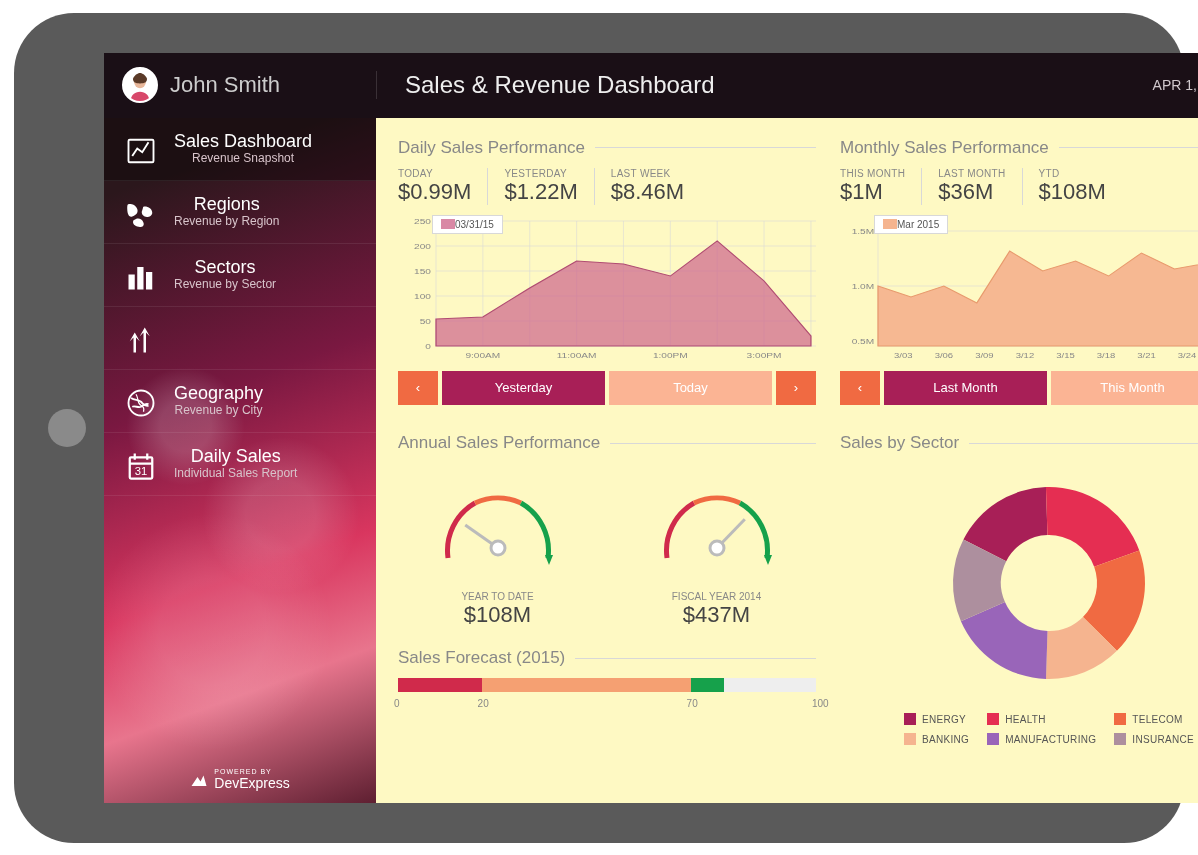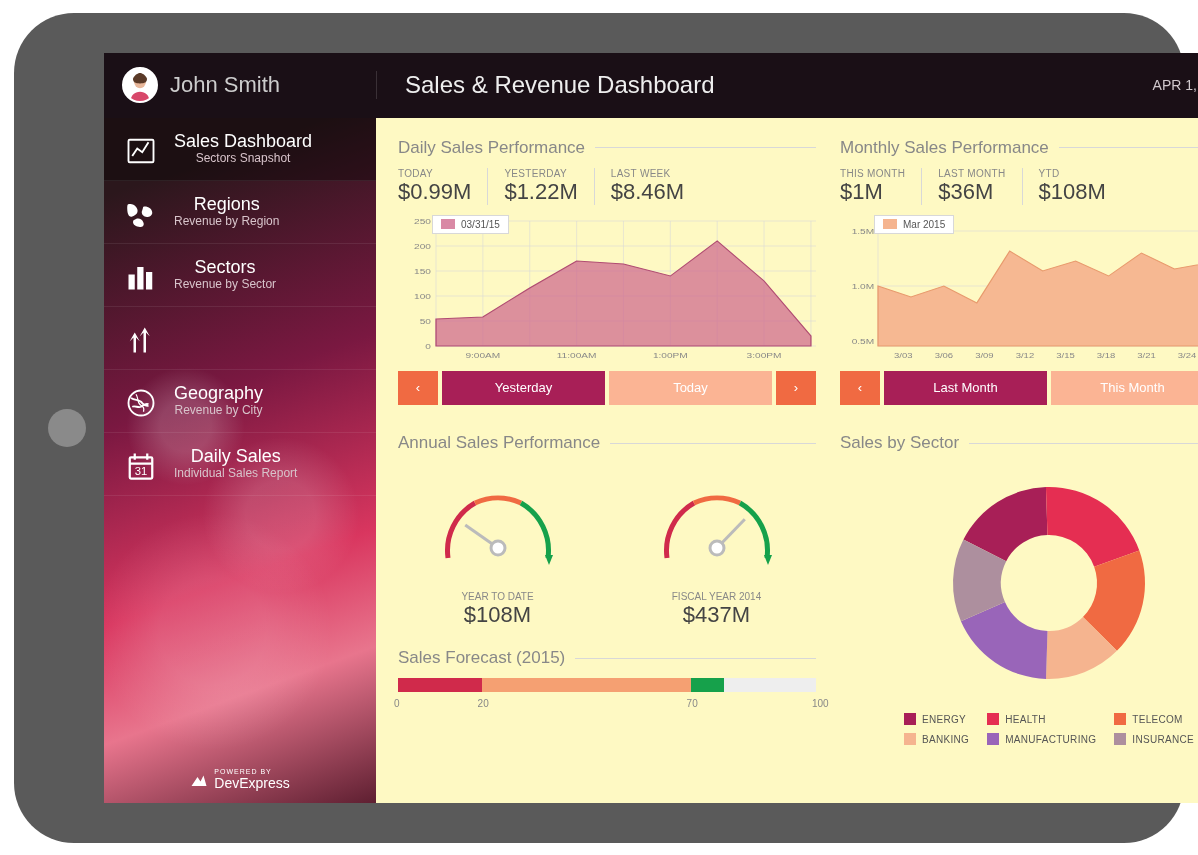--- a/index.html
+++ b/index.html
@@ -82,21 +82,21 @@
   .forecast-bar{position:relative;height:14px;background:#eee;overflow:hidden;margin-top:4px;}
   .forecast-bar span{position:absolute;top:0;bottom:0;}
   .forecast-ticks{display:flex;justify-content:space-between;font-size:10px;color:#888;margin-top:6px;}
 
   .donut-wrap{display:flex;flex-direction:column;align-items:center;}
   .donut-wrap svg{width:240px;height:240px;}
   .legend{display:grid;grid-template-columns:repeat(3,auto);column-gap:18px;row-gap:8px;font-size:10px;color:#555;margin-top:10px;letter-spacing:0.3px;}
   .legend-item{display:flex;align-items:center;gap:6px;}
   .legend-item i{width:12px;height:12px;}
 
-  .chart-legend-swatch{position:absolute;top:4px;left:34px;background:#fff;border:1px solid var(--grid);padding:3px 8px;font-size:10px;display:flex;align-items:center;gap:6px;color:#555;}
+  .chart-legend-swatch{position:absolute;top:4px;left:34px;background:#fff;border:1px solid var(--grid);padding:3px 8px;font-size:10px;display:flex;align-items:center;gap:0;color:#555;}
   .chart-legend-swatch i{width:14px;height:10px;display:inline-block;}
 </style>
 </head>
 <body>
 
 <div class="tablet">
   <div class="home-btn"></div>
   <div class="screen">
 
     <div class="header">
@@ -121,21 +121,21 @@
         <div class="nav" id="nav">
             <div class="nav-item active">
               <span class="nav-icon">
                 <svg viewBox="0 0 24 24" fill="none" stroke="#fff" stroke-width="1.5">
                   <rect x="2" y="3" width="20" height="18" rx="1"></rect>
                   <path d="M5 16l4-6 4 3 5-8"></path>
                 </svg>
               </span>
               <span class="nav-text">
                 <span class="nav-label">Sales Dashboard</span>
-                <span class="nav-sub">Sectors Snapshot</span>
+                <span class="nav-sub">Revenue Snapshot</span>
               </span>
             </div>
             <div class="nav-item">
               <span class="nav-icon">
                 <svg viewBox="0 0 24 24" fill="#fff">
                   <path d="M3 4c2 0 5 1 6 4s-1 5-4 6-4-3-4-6 0-4 2-4zm12 2c3 0 6 2 6 5s-4 4-6 3-3-3-2-5 0-3 2-3zM8 16c2-1 5 0 6 3s-2 4-5 3-4-3-3-5z"></path>
                 </svg>
               </span>
               <span class="nav-text">
                 <span class="nav-label">Regions</span>

